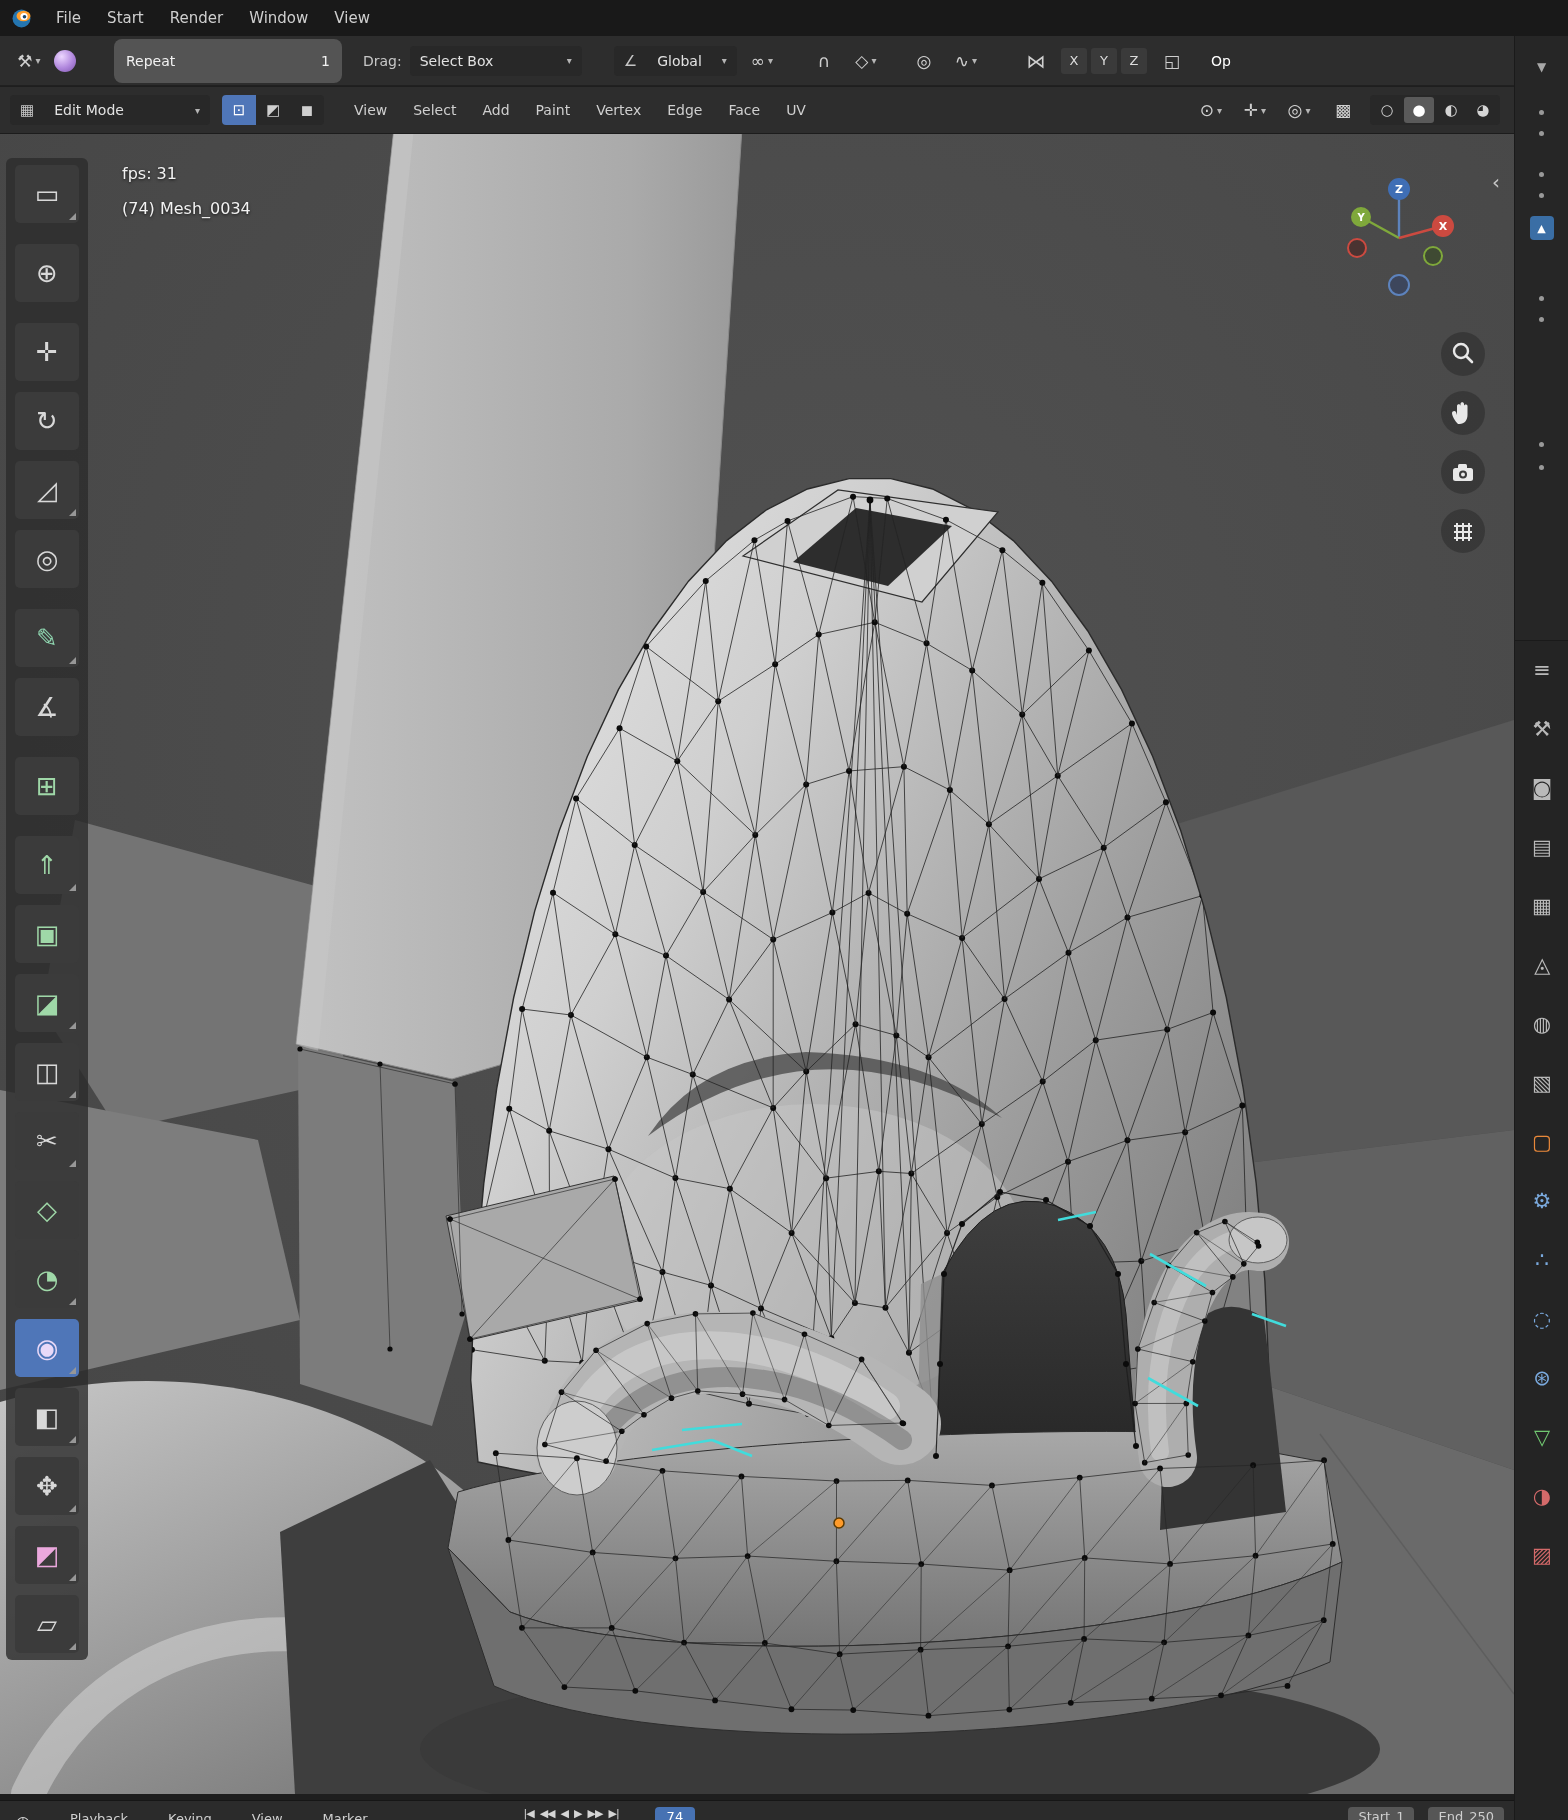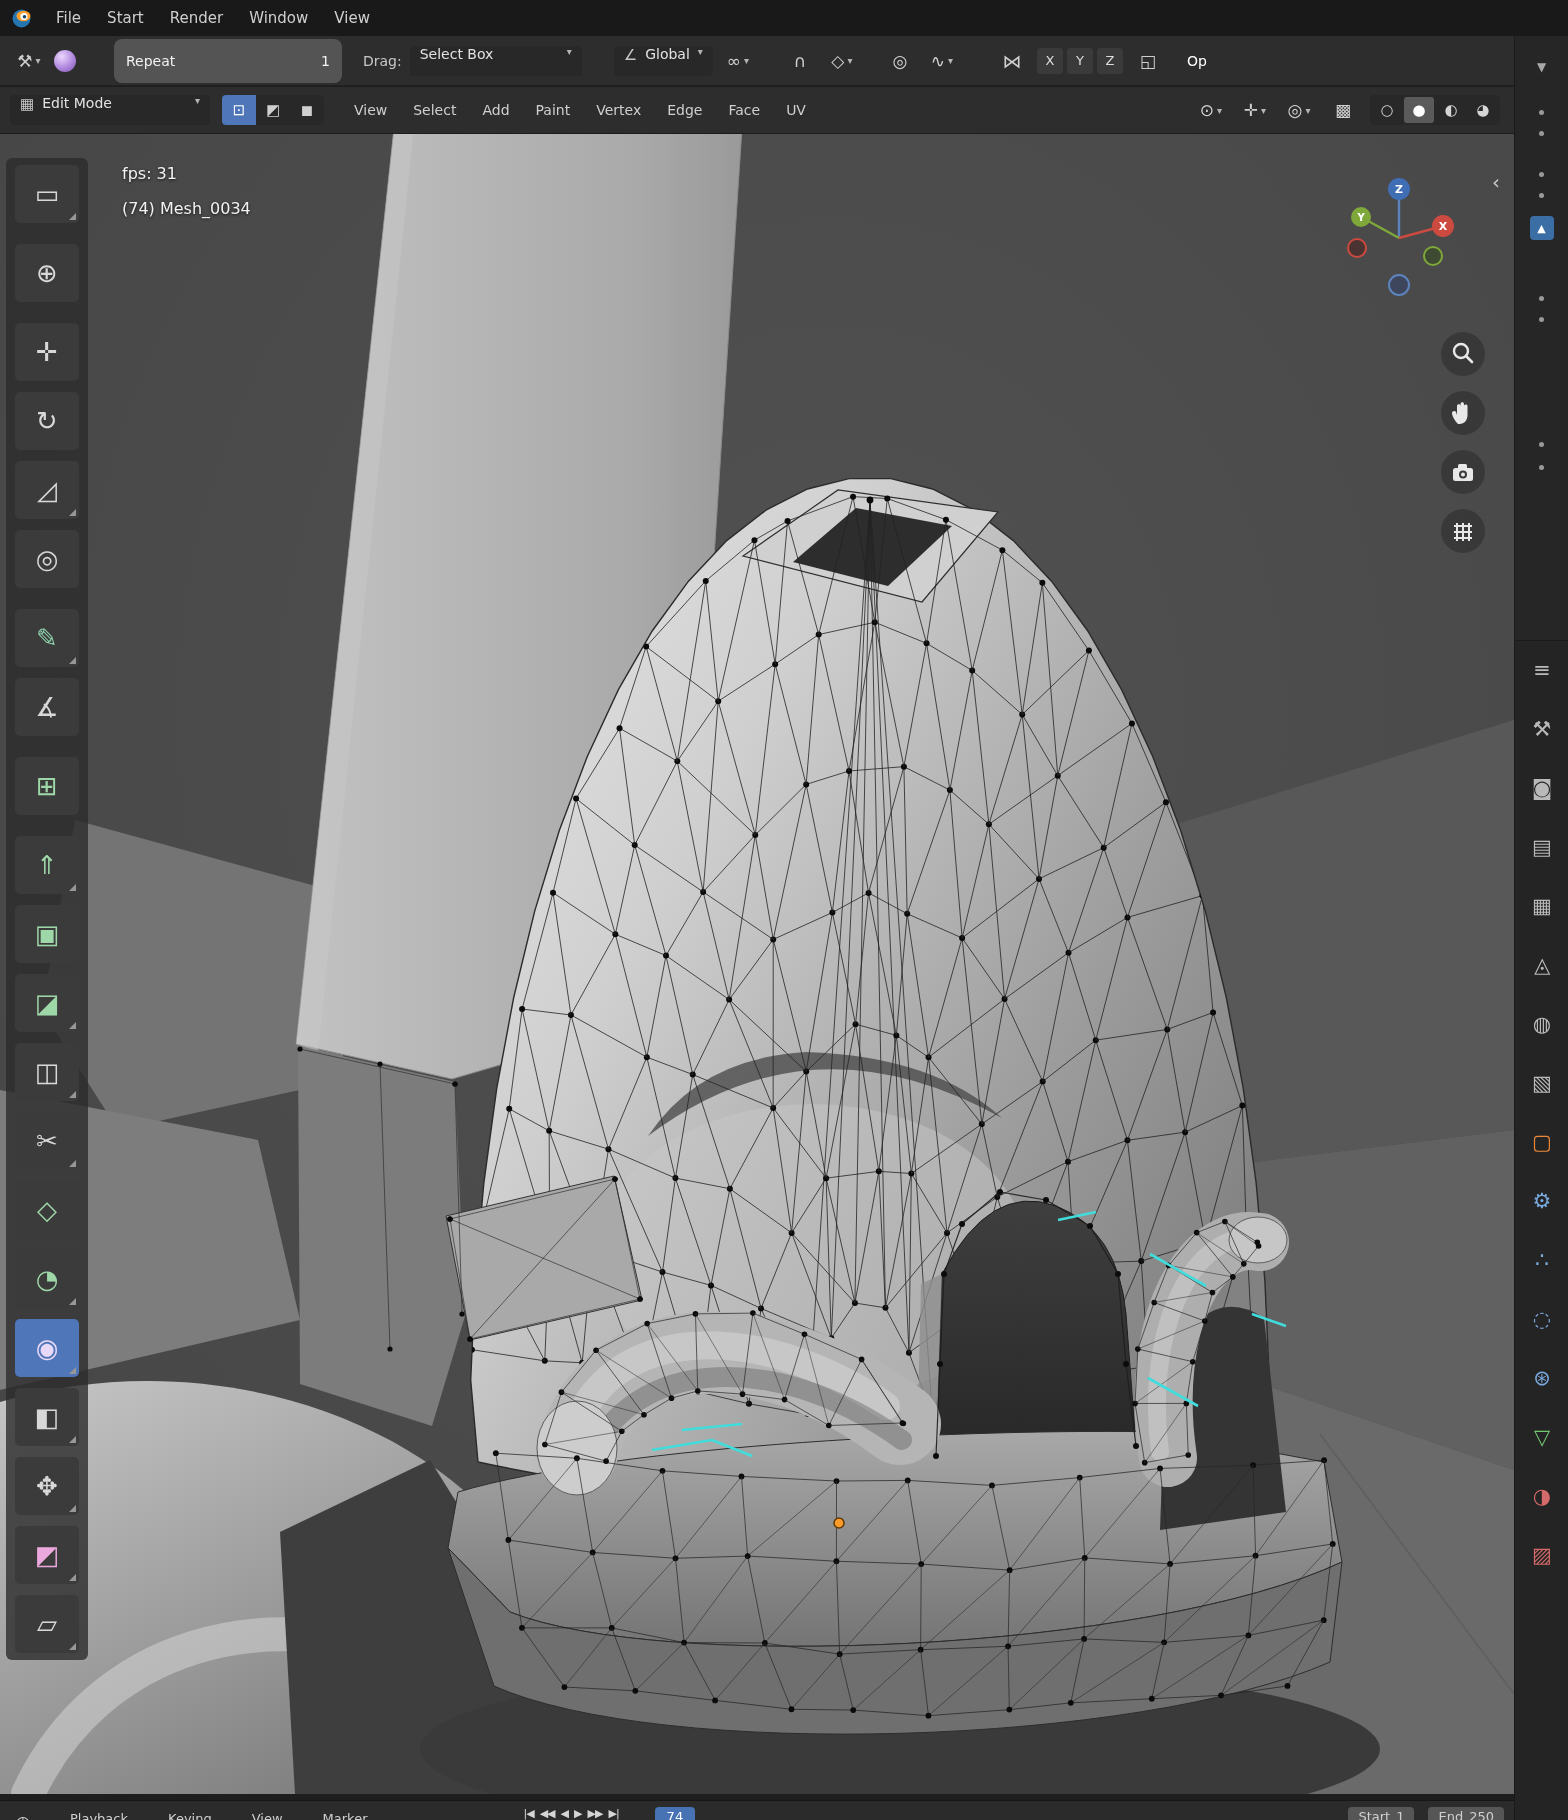--- a/index.html
+++ b/index.html
@@ -25,21 +25,21 @@
     box-sizing:border-box;font-size:14px;overflow:hidden;white-space:nowrap}
   .icon-btn{height:30px;min-width:28px;display:inline-flex;align-items:center;justify-content:center;
     gap:3px;color:#cfcfcf;font-size:17px;border-radius:4px;padding:0 3px}
   .purple-ball{width:22px;height:22px;border-radius:50%;flex:none;
     background:radial-gradient(circle at 35% 30%,#ecd6ff,#b087dd 55%,#7e55ad 100%)}
   .field{background:#545454;border-radius:8px;height:44px;display:flex;align-items:center;
     padding:0 12px;color:#f2f2f2;box-sizing:border-box}
   .repeat-field{width:228px;justify-content:space-between;margin-left:30px}
   .lbl{color:#c8c8c8}
   .drag{margin-left:13px}
-  .dd{background:#282828;border-radius:4px;height:30px;display:inline-flex;gap:8px;
+  .dd{background:#282828;border-radius:4px;height:30px;display:inline-flex;align-items:center;gap:20px;
     padding:0 10px;color:#e2e2e2;box-sizing:border-box}
   .dd .ic{font-size:15px;color:#c5c5c5}
   .dd-select{width:172px}
   .dd-orient{margin-left:24px}
   .chev{font-size:10px;color:#b5b5b5}
   .magnet{margin-left:20px}
   .prop{margin-left:16px}
   .mirror{margin-left:28px;font-size:19px}
   .axes{display:flex;gap:4px}
   .axbtn{width:26px;height:26px;background:#3a3a3a;border-radius:3px;color:#dddddd;font-size:13px;

